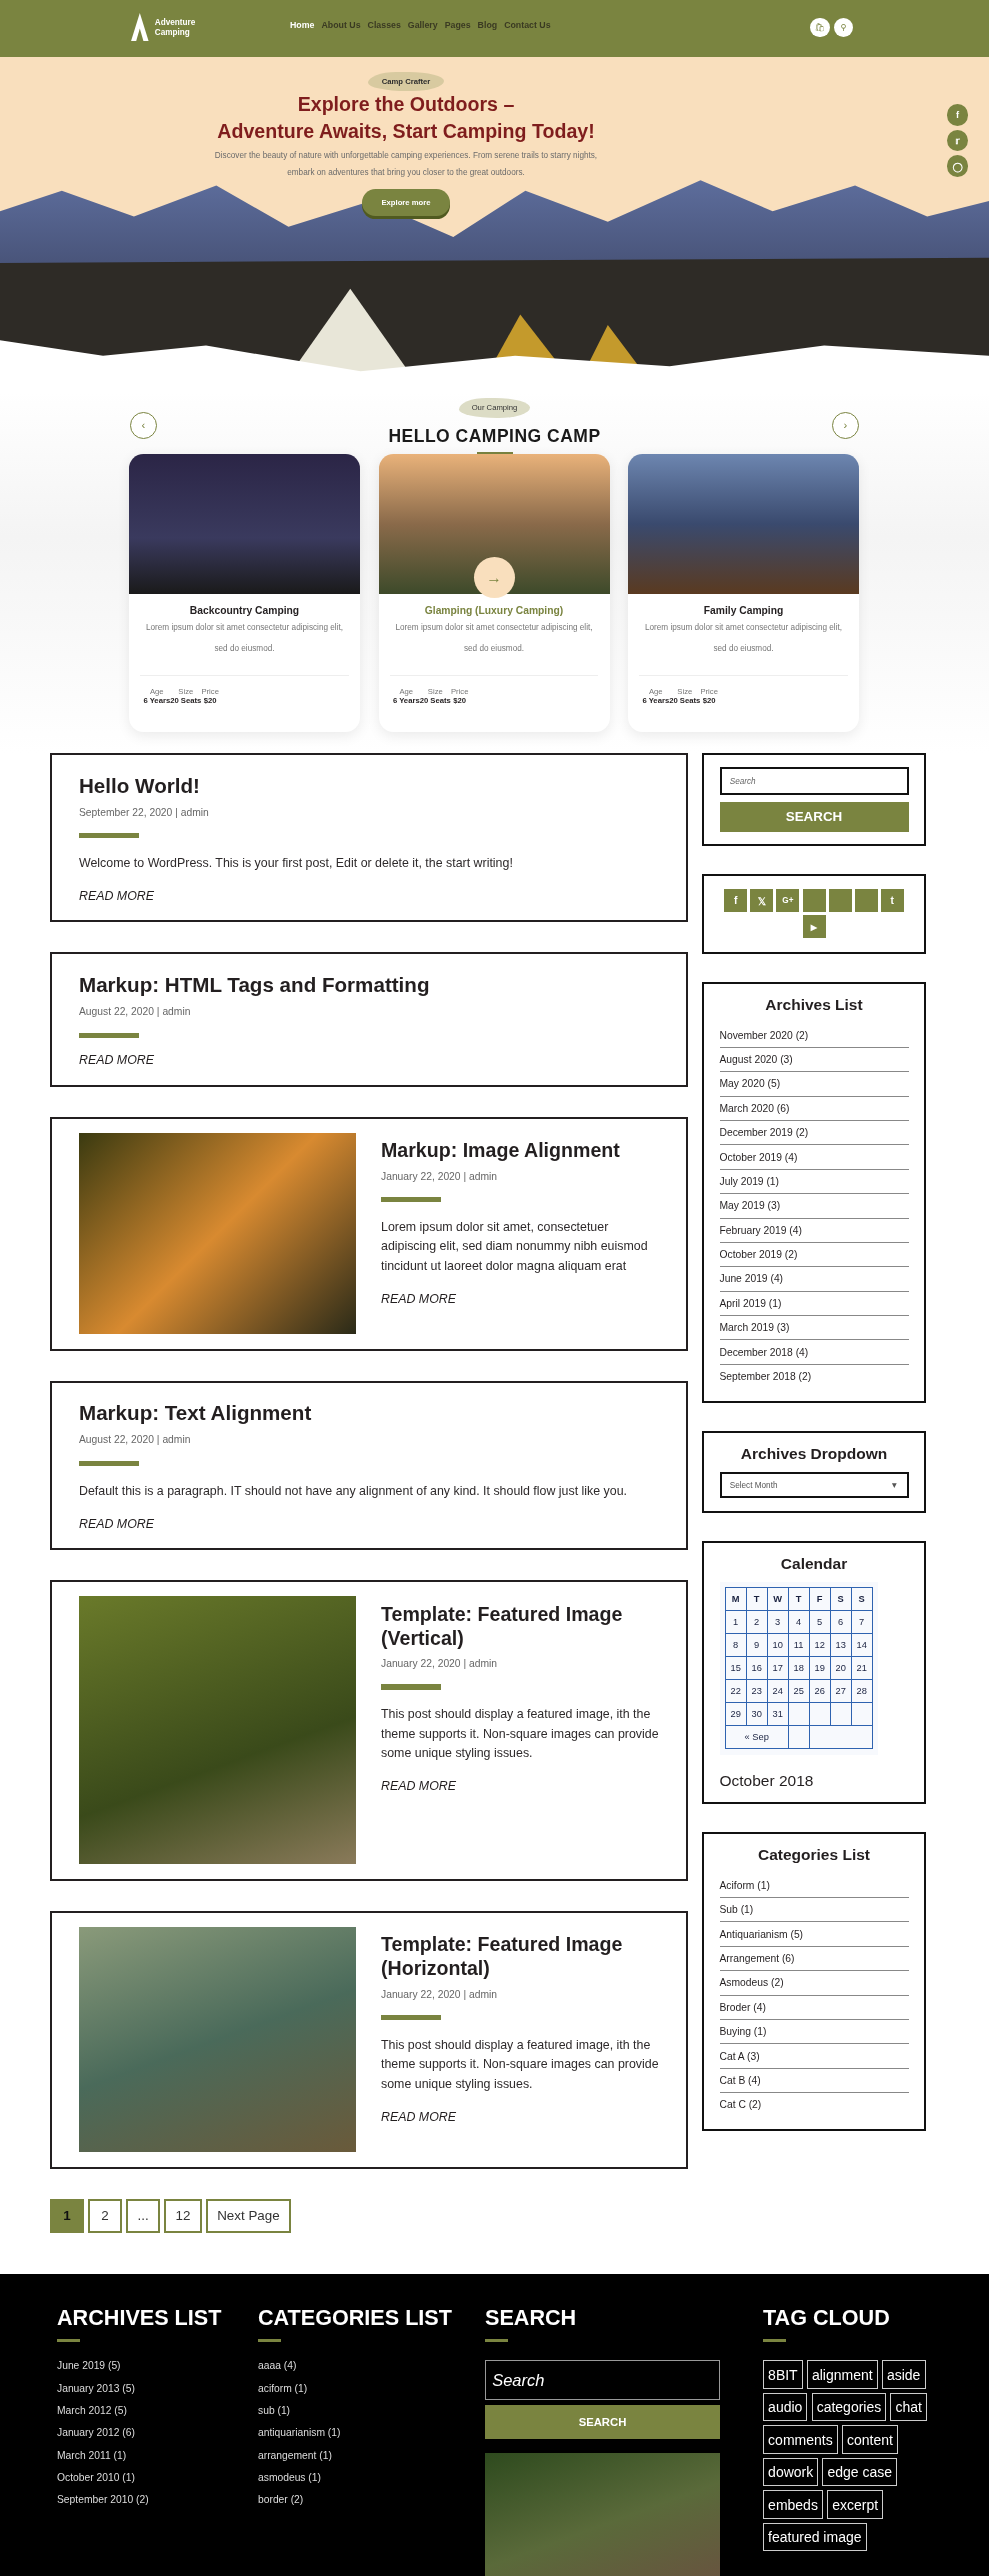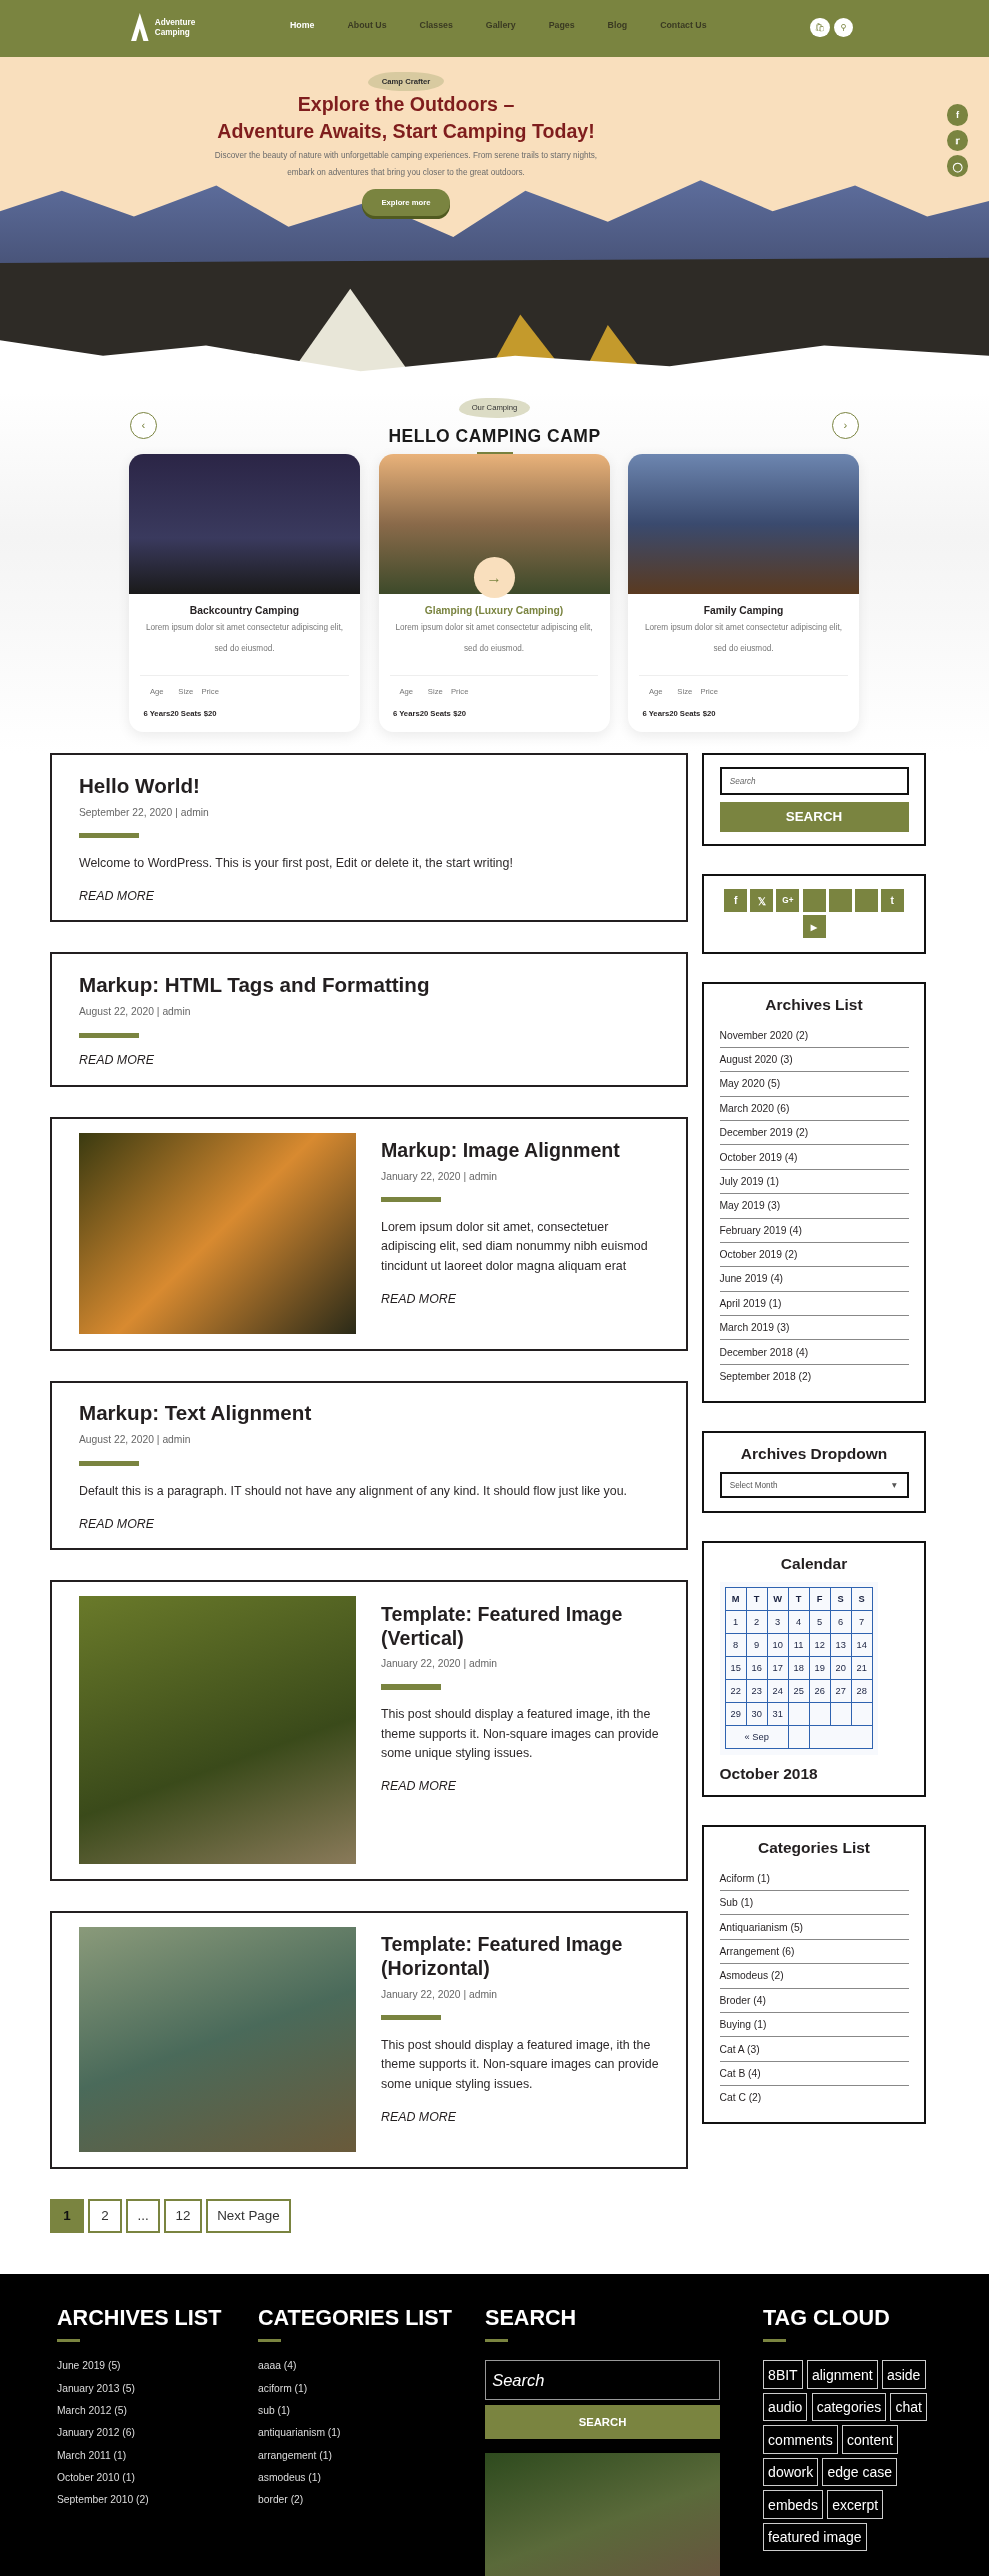--- a/index.html
+++ b/index.html
@@ -3,21 +3,21 @@
 <meta charset="utf-8">
 <style>
 *{box-sizing:border-box;margin:0;padding:0}
 body{width:989px;font-family:"Liberation Sans",sans-serif;color:#231f20;background:#fff}
 a{color:inherit;text-decoration:none}
 
 .topbar{position:absolute;top:0;left:0;width:989px;height:57px;background:#7a8440;z-index:5}
 .logo{position:absolute;left:130px;top:13.4px;display:flex;align-items:center;gap:5.2px}
 .logo-mark{width:19.6px;height:29px;position:relative}
 .logo-text{color:#fff;font-size:8.2px;font-weight:bold;line-height:10.3px;width:52px}
-.nav{position:absolute;left:290px;top:19.6px;display:flex;gap:33px;font-size:8.8px;font-weight:bold}
+.nav{position:absolute;left:290px;top:19.6px;display:flex;gap:7px;font-size:8.8px;font-weight:bold}
 .nav a{color:#3a3a22}
 .nav a.active{color:#fff}
 .hdr-icons{position:absolute;left:810px;top:17.5px;display:flex;gap:4.1px}
 .circ{width:19.6px;height:19.6px;border-radius:50%;background:#fff;display:flex;align-items:center;justify-content:center;color:#7a8440;font-size:8.2px}
 
 .hero{position:relative;width:989px;height:392px;background:#f9dfbd;overflow:hidden}
 .hero-scene{position:absolute;left:0;top:170px;width:989px;height:222px}
 .hero-content{position:absolute;top:72px;left:0;width:812px;text-align:center;z-index:3}
 .pill{display:inline-block;background:#d8caa0;color:#2e2e2e;padding:5.2px 13.4px;border-radius:40% 50% 45% 55%/60% 50% 55% 45%;font-size:7.7px;font-weight:bold}
 .hero h1{color:#7f1d1d;font-size:19.6px;line-height:27px;margin-top:0;font-weight:bold}
@@ -35,21 +35,21 @@
 .cards{position:absolute;left:129px;top:62px;display:flex;gap:18.5px}
 .card{width:231px;height:278px;background:#fff;border-radius:14.4px;box-shadow:0 3.1px 12.4px rgba(0,0,0,.08);overflow:hidden;position:relative}
 .card .img{height:140px;position:relative}
 .card h3{text-align:center;font-size:10.3px;margin-top:11.3px}
 .card h3.green{color:#7a8440}
 .card .desc{text-align:center;color:#777;font-size:8.2px;line-height:20.6px;padding:2.1px 12.4px 0}
 .card hr{border:none;border-top:0.5px solid #eee;margin:15.5px 11.3px 0}
 .card .stats{display:flex;justify-content:flex-start;padding:11.3px 14.4px 0}
 .card .stat{text-align:center;font-size:7.7px}
 .card .stat .k{color:#777}
-.card .stat .v{font-weight:bold;margin-top:13px}
+.card .stat .v{font-weight:bold;margin-top:0}
 .play{position:absolute;left:95px;top:103px;width:41px;height:41px;border-radius:50%;background:#f9dfbd;display:flex;align-items:center;justify-content:center;color:#7a8440;font-size:15.5px}
 
 .main{display:flex;gap:14px;padding:0 0 0 50px;margin-top:0}
 .posts{width:638px}
 .post{border:2.1px solid #231f20;background:#fff;padding:17.5px 27px 17.5px 27px;margin-bottom:30px}
 .post.img-post{display:flex;gap:25px;padding:14.4px 27px 14.4px 27px}
 .post h2{font-size:20.6px;font-weight:bold;line-height:26px;color:#231f20}
 .post .meta{font-size:10.3px;color:#666;margin-top:8.2px}
 .post .line{width:60px;height:5.2px;background:#7a8440;margin-top:15.5px}
 .post .excerpt{font-size:12.4px;line-height:19.6px;margin-top:15.5px;color:#2e2a2b}
@@ -66,21 +66,21 @@
 .s-input{border:2.6px solid #111;height:28px;padding:0 8.2px;font-size:8.2px;color:#666;font-style:italic;display:flex;align-items:center}
 .s-btn{background:#7a8440;color:#fff;text-align:center;font-size:13.4px;font-weight:bold;height:30px;line-height:30px;margin-top:6.2px}
 .soc-grid{display:flex;flex-wrap:wrap;justify-content:center;gap:3.1px;padding:8.2px 10.3px}
 .soc-grid span{width:23px;height:23px;background:#7a8440;color:#fff;display:flex;align-items:center;justify-content:center;font-weight:bold;font-size:10.3px}
 .wlist li{list-style:none;font-size:10.3px;padding:6.2px 0 6.2px;border-bottom:1px solid #888;margin:0 0 0 0}
 .wlist li:last-child{border-bottom:none}
 .select{border:2.6px solid #111;height:26px;padding:0 8.2px;display:flex;align-items:center;justify-content:space-between;font-size:8.2px;color:#555}
 .cal{background:#f7f9fd;padding:5.2px;display:inline-block;margin-left:0}
 .cal table{border-collapse:collapse}
 .cal td,.cal th{border:0.5px solid #2f63b0;width:21px;height:23px;text-align:center;font-size:9.3px;color:#1a2240}
-.cal-month{font-size:15.5px;font-weight:bold;margin-top:8px}
+.cal-month{font-size:15.5px;font-weight:normal;margin-top:15px}
 
 .footer{background:#000;color:#fff;padding:31px 0 20.6px 57px;display:flex;height:335px;margin-top:0}
 .fcol h4{font-size:21.6px;font-weight:bold;letter-spacing:0}
 .fcol .fbar{width:23px;height:3.1px;background:#7a8440;margin:8.2px 0 18.5px}
 .fcol li{list-style:none;font-size:10.3px;color:#ddd;margin-bottom:11.3px}
 .f-search{border:1px solid #999;height:40px;width:134px;padding:0 6.2px;display:flex;align-items:center;font-size:16.5px;font-style:italic}
 .f-btn{background:#7a8440;width:134px;height:34px;margin-top:4.1px;text-align:center;line-height:34px;font-size:11.3px;font-weight:bold}
 .tags{display:flex;flex-wrap:wrap;gap:4.1px;width:165px}
 .tags a{border:1.5px solid #ccc;padding:5.2px 4.1px;font-size:14px;color:#fff}
 </style>

